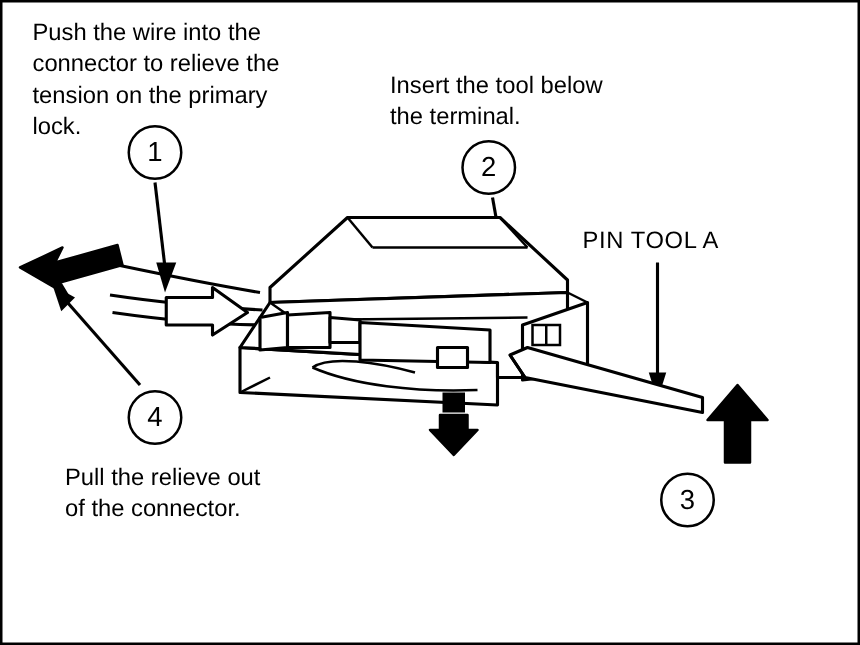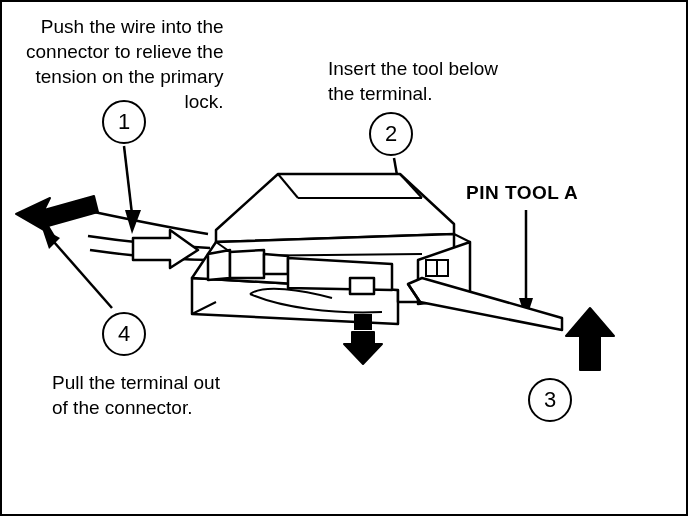--- a/index.html
+++ b/index.html
@@ -19,21 +19,21 @@
   }
   .txt {
     position: absolute;
     color: #000000;
     font-size: 19px;
     line-height: 25px;
     white-space: pre;
     font-family: "Liberation Sans", sans-serif;
   }
   .bold {
-    font-weight: bold;
+    font-weight: normal;
     letter-spacing: 0.5px;
   }
   .callout {
     position: absolute;
     width: 44px;
     height: 44px;
     border: 2.5px solid #000000;
     border-radius: 50%;
     box-sizing: border-box;
     display: flex;
@@ -137,31 +137,31 @@
       <rect x="352" y="312" width="18" height="16" fill="#000"></rect>
       <polygon points="350,330 372,330 372,342 380,342 361,362 342,342 350,342" fill="#000" stroke="#000" stroke-width="2" stroke-linejoin="round"></polygon>
     </g>
 
     <g fill="none" stroke="#000" stroke-width="2">
       <path d="M248,292 C280,306 330,312 380,310"></path>
       <path d="M248,292 C262,282 300,288 330,296"></path>
     </g>
   </svg>
 
-  <div class="txt" style="left:24px; top:12px;text-align:right;">Push the wire into the
+  <div class="txt" style="left:24px; top:12px;">Push the wire into the
 connector to relieve the
 tension on the primary
 lock.</div>
 
-  <div class="txt" style="left:310px; top:54px;margin-left:16px;">Insert the tool below
+  <div class="txt" style="left:310px; top:54px;">Insert the tool below
 the terminal.</div>
 
   <div class="txt bold" style="left:464px; top:178px;">PIN TOOL A</div>
 
-  <div class="txt" style="left:50px; top:368px;">Pull the terminal out
+  <div class="txt" style="left:50px; top:368px;">Pull the relieve out
 of the connector.</div>
 
 
   <div class="callout" style="left:100px; top:98px;">1</div>
   <div class="callout" style="left:367px; top:110px;">2</div>
   <div class="callout" style="left:526px; top:376px;">3</div>
   <div class="callout" style="left:100px; top:310px;">4</div>
 
 </div>
 

